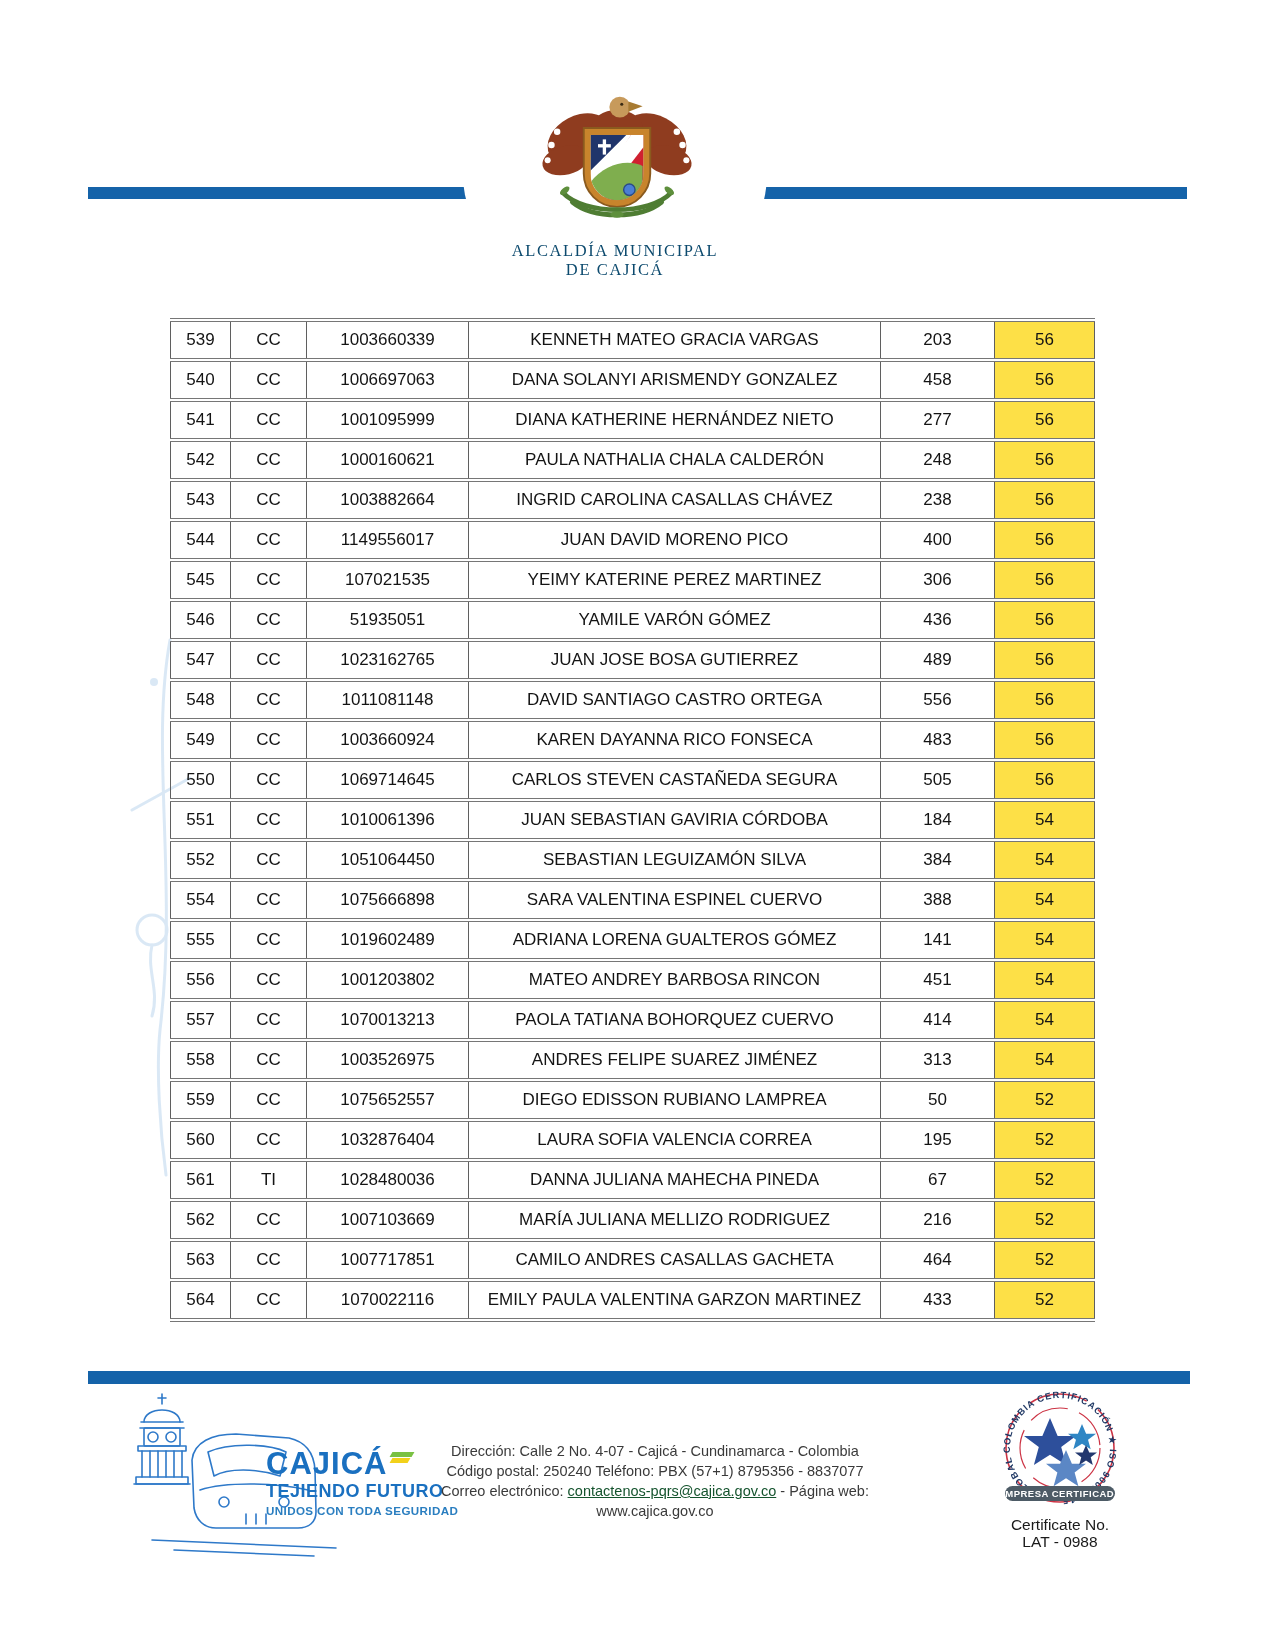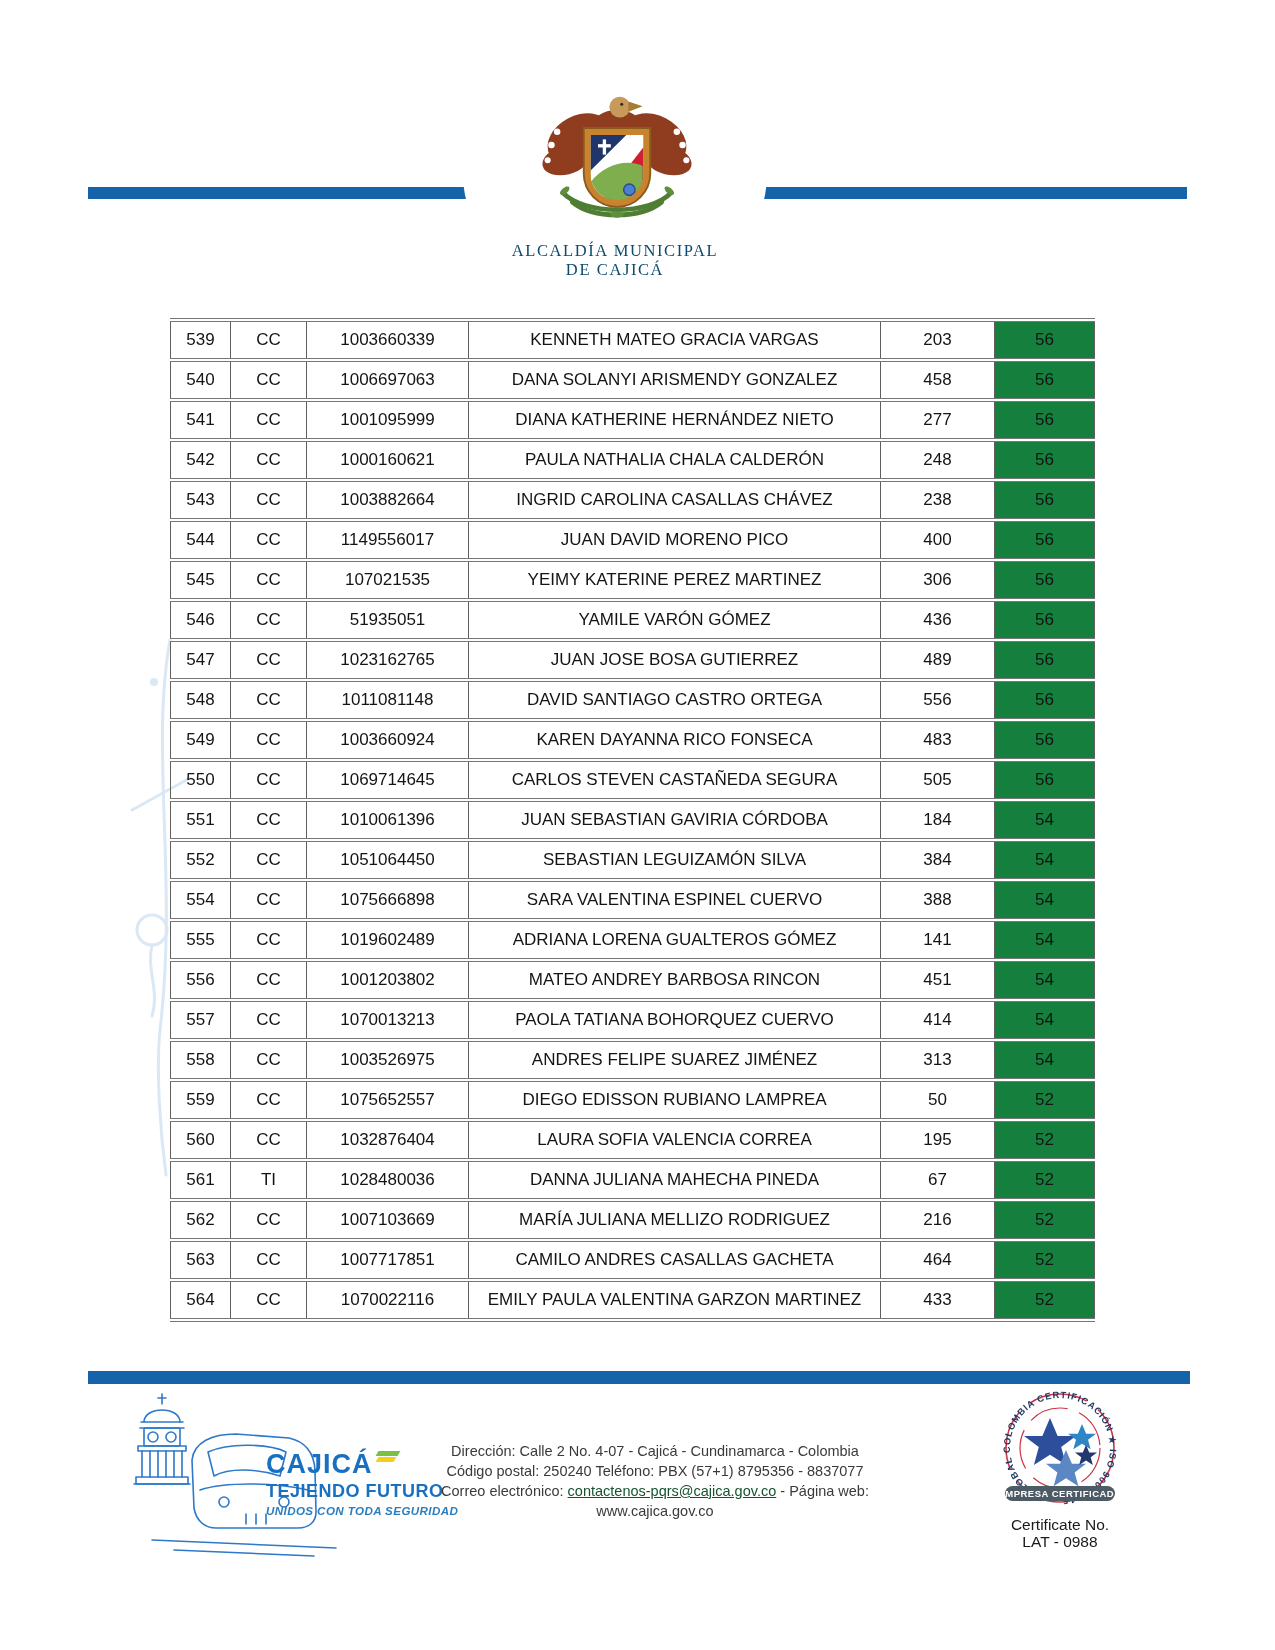--- a/index.html
+++ b/index.html
@@ -24,37 +24,37 @@
 
   
   .table-wrap{position:absolute;left:170px;top:318px;z-index:4;border-radius:27px;}
   table.roster{border-collapse:collapse;table-layout:fixed;}
   table.roster td{
     border-left:1.5px solid #5f5f5f;border-right:1.5px solid #5f5f5f;
     border-top:4px double #767676;border-bottom:4px double #767676;
     height:36px;text-align:center;vertical-align:middle;
     font-size:17px;color:#141414;padding:0 4px;white-space:nowrap;overflow:hidden;
   }
-  table.roster td.c-score{background:#15803d;}
+  table.roster td.c-score{background:#fde047;}
   .w-num{width:60px}.w-type{width:76px}.w-id{width:162px}.w-name{width:412px}.w-pos{width:114px}.w-score{width:100px}
 
   
   .botbar{position:absolute;left:88px;width:1102px;top:1371px;height:13px;background:#1563a9;z-index:1;}
 
   
   .footer-logo{position:absolute;left:104px;top:1390px;width:400px;height:180px;z-index:3;}
   .footer-logo .art{position:absolute;left:0;top:0;}
   .logo-text{position:absolute;left:162px;top:58px;width:240px;color:#1a70c0;}
-  .logo-title{font-size:27px;font-weight:bold;letter-spacing:1px;line-height:32px;display:inline-block;}
+  .logo-title{font-size:31px;font-weight:bold;letter-spacing:1px;line-height:32px;display:inline-block;}
   .flag{display:inline-block;vertical-align:10px;margin-left:4px;}
   .flag i{display:inline-block;width:22px;height:5px;transform:skewX(-30deg);margin-bottom:1px;}
   .flag .f-g{background:#7ac143;display:block;}
   .flag .f-y{background:#f2d11b;display:block;width:18px;}
   .logo-sub{font-size:18px;font-weight:bold;letter-spacing:.5px;line-height:23px;}
-  .logo-tag{font-size:11.6px;font-weight:bold;letter-spacing:.4px;color:#2a7ec0;line-height:15px;font-style:italic;}
+  .logo-tag{font-size:11.6px;font-weight:bold;letter-spacing:.4px;color:#2a7ec0;line-height:15px;}
 
   .footer-center{
     position:absolute;left:430px;top:1441px;width:450px;z-index:3;text-align:center;
     font-size:14.5px;color:#3a3a3a;line-height:20px;
   }
   .footer-center a{color:#14532d;text-decoration:underline;cursor:pointer;}
 
   .cert{position:absolute;left:972px;top:1386px;width:176px;height:180px;z-index:3;text-align:center;}
   .cert-text{font-size:15.5px;color:#1a1a1a;line-height:17px;margin-top:2px;}
 </style>

